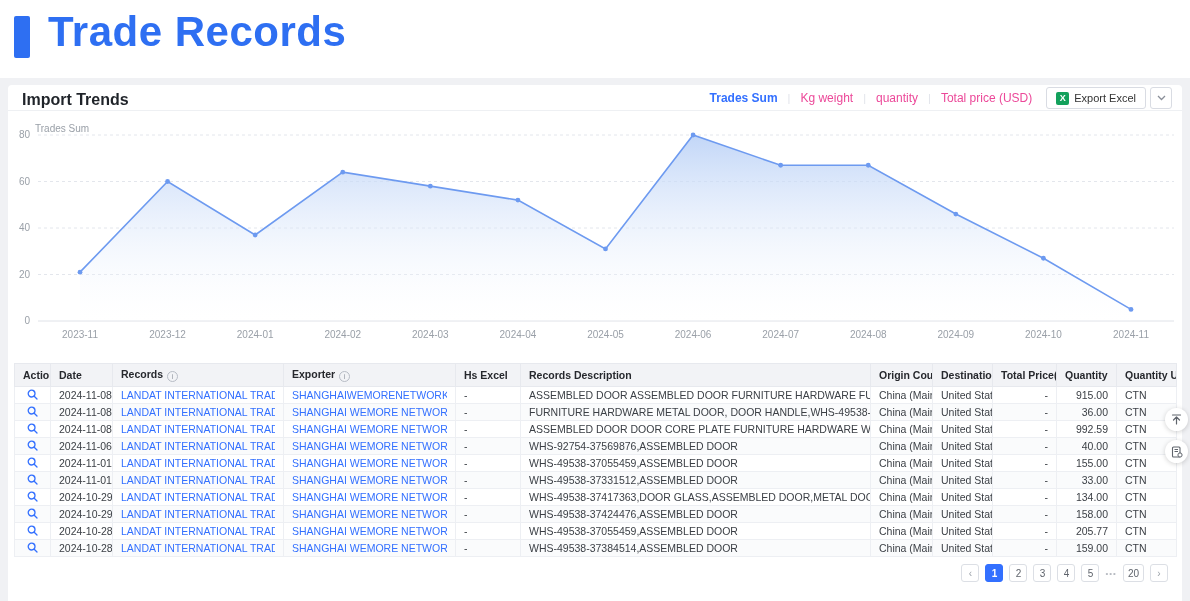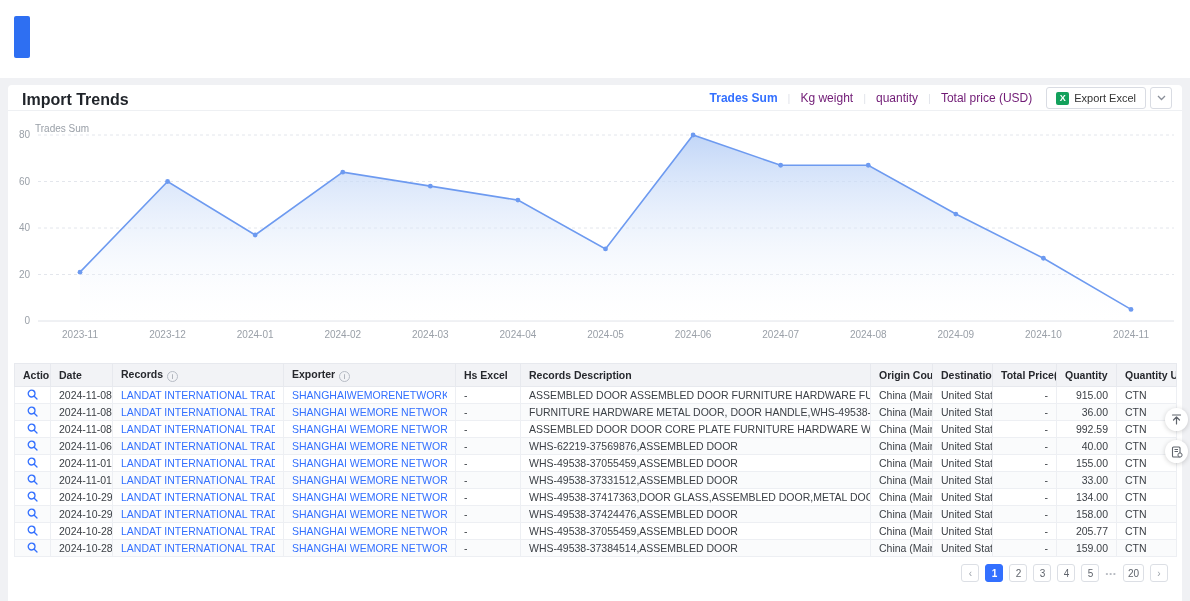--- a/index.html
+++ b/index.html
@@ -11,21 +11,21 @@
   .page-title { position:absolute; left:48px; top:8px; font-size:42px; font-weight:bold; color:#2e6ff2; letter-spacing:0.5px; }
 
   
   .backdrop { position:absolute; left:0; top:78px; width:100%; height:523px; background:#f0f1f4; }
   .card { position:absolute; left:8px; top:85px; width:1174px; height:516px; background:#fff; border-radius:4px 4px 0 0; }
 
   
   .card-header { position:relative; height:25px; }
   .panel-title { position:absolute; left:14px; top:6px; font-size:16px; font-weight:bold; color:#1f2329; }
   .header-right { position:absolute; right:10px; top:2px; display:flex; align-items:center; height:22px; }
-  .metric-tab { font-size:12px; color:#701a75; cursor:pointer; white-space:nowrap; }
+  .metric-tab { font-size:12px; color:#ec4899; cursor:pointer; white-space:nowrap; }
   .metric-tab.active { color:#3370ff; font-weight:bold; }
   .tab-sep { color:#e1e4ea; margin:0 10px; font-size:11px; }
   .export-group { display:flex; align-items:center; margin-left:14px; }
   .export-btn { display:flex; align-items:center; gap:5px; height:22px; padding:0 9px; border:1px solid #d9dce3; border-radius:3px; background:#fff; font-size:11px; color:#333; cursor:pointer; }
   .excel-ico { width:13px; height:13px; background:#13a15c; border-radius:2px; color:#fff; font-size:9px; font-weight:bold; display:flex; align-items:center; justify-content:center; line-height:1; }
   .export-caret { width:22px; height:22px; margin-left:4px; border:1px solid #d9dce3; border-radius:3px; background:#fff; display:flex; align-items:center; justify-content:center; cursor:pointer; }
   .divider { position:absolute; left:0; top:25px; width:100%; height:1px; background:#eef0f3; }
 
   
   .chart-wrap { position:absolute; left:0; top:26px; width:1174px; height:252px; }
@@ -56,20 +56,21 @@
 
   
   .float-btns { position:absolute; right:2px; top:408px; display:flex; flex-direction:column; gap:9px; }
   .float-btn { width:23px; height:23px; border-radius:50%; background:#fff; box-shadow:0 1px 5px rgba(0,0,0,0.18); display:flex; align-items:center; justify-content:center; cursor:pointer; }
 </style>
 </head>
 <body>
 
 <div class="title-bar">
   <div class="title-accent"></div>
+  <div class="page-title">Trade Records</div>
 </div>
 
 <div class="backdrop"></div>
 
 <div class="card">
   <div class="card-header">
     <div class="panel-title">Import Trends</div>
     <div class="header-right">
       <span style="display:flex;align-items:center;">
           <span class="metric-tab active">Trades Sum</span>
@@ -266,21 +267,21 @@
               <span class="cell-flex">
                 <span class="link">LANDAT INTERNATIONAL TRADING</span>
               </span>
             </td>
             <td>
               <span class="cell-flex">
                 <span class="link">SHANGHAI WEMORE NETWORK TECHNOLOGY</span>
               </span>
             </td>
             <td>-</td>
-            <td>WHS-62219-37569876,ASSEMBLED DOOR</td>
+            <td>WHS-92754-37569876,ASSEMBLED DOOR</td>
             <td>China (Mainla...</td>
             <td>United States</td>
             <td class="num">-</td>
             <td class="num">40.00</td>
             <td>CTN</td>
           </tr>
           <tr class="odd">
             <td class="center"><span class="icon-btn">
                 <svg width="11" height="11" viewBox="0 0 11 11">
                   <circle cx="4.6" cy="4.6" r="3.4" fill="none" stroke="#3370ff" stroke-width="1.3"></circle>

